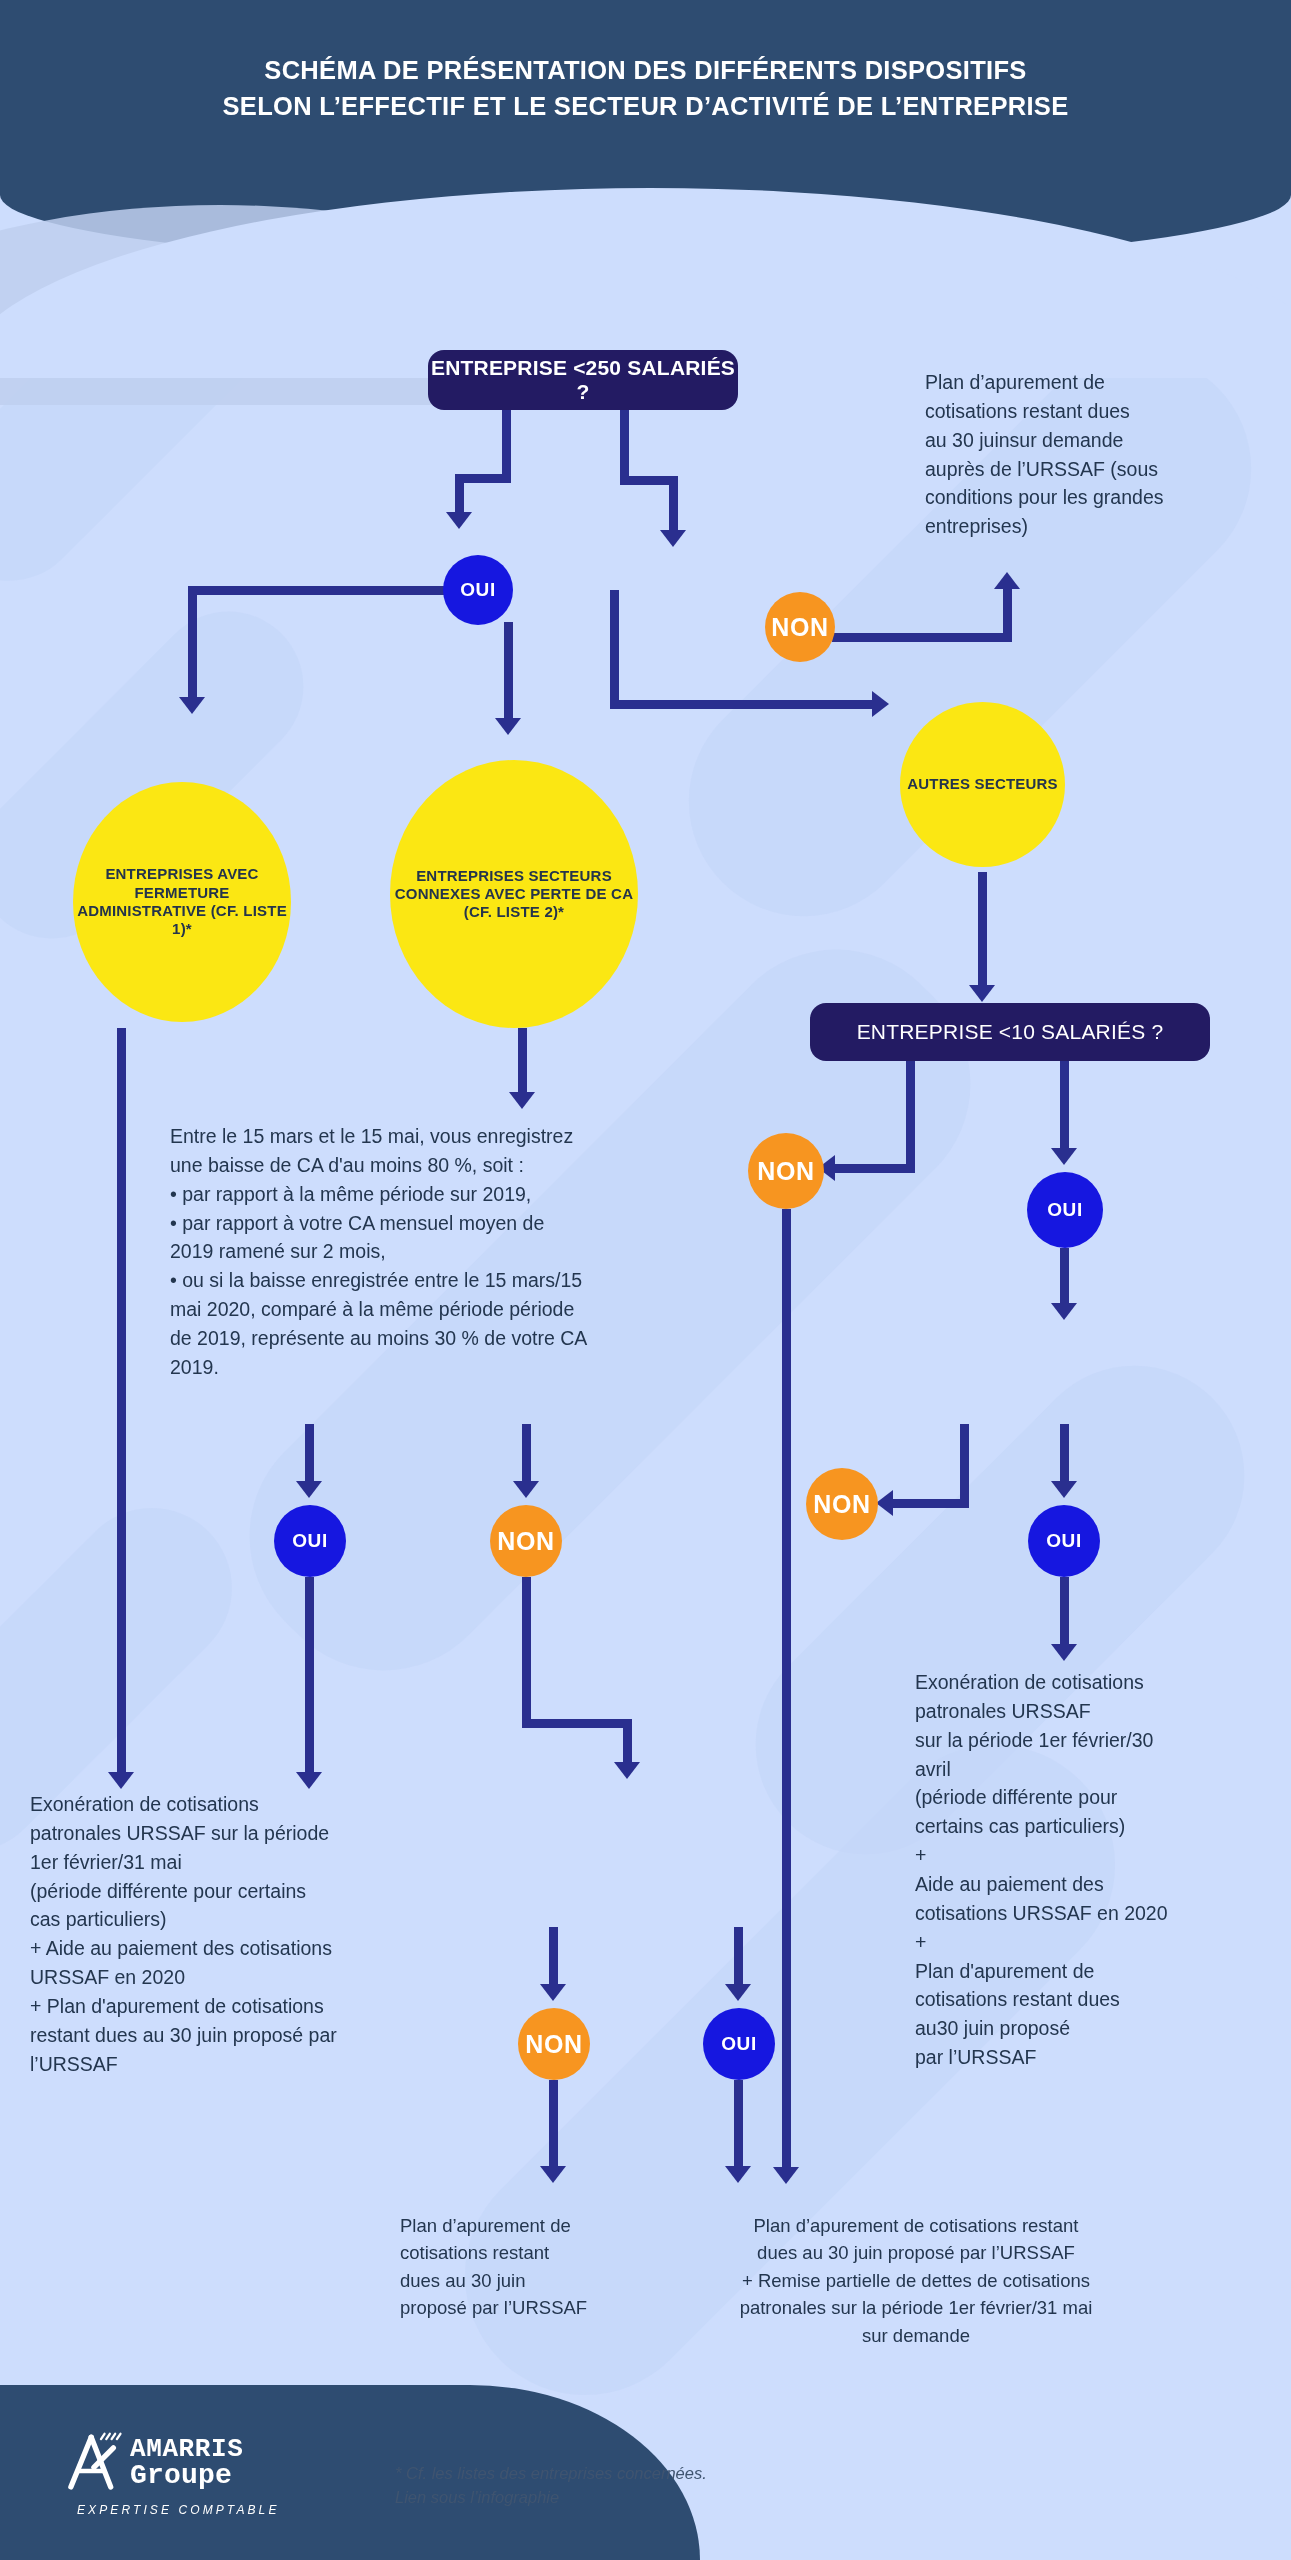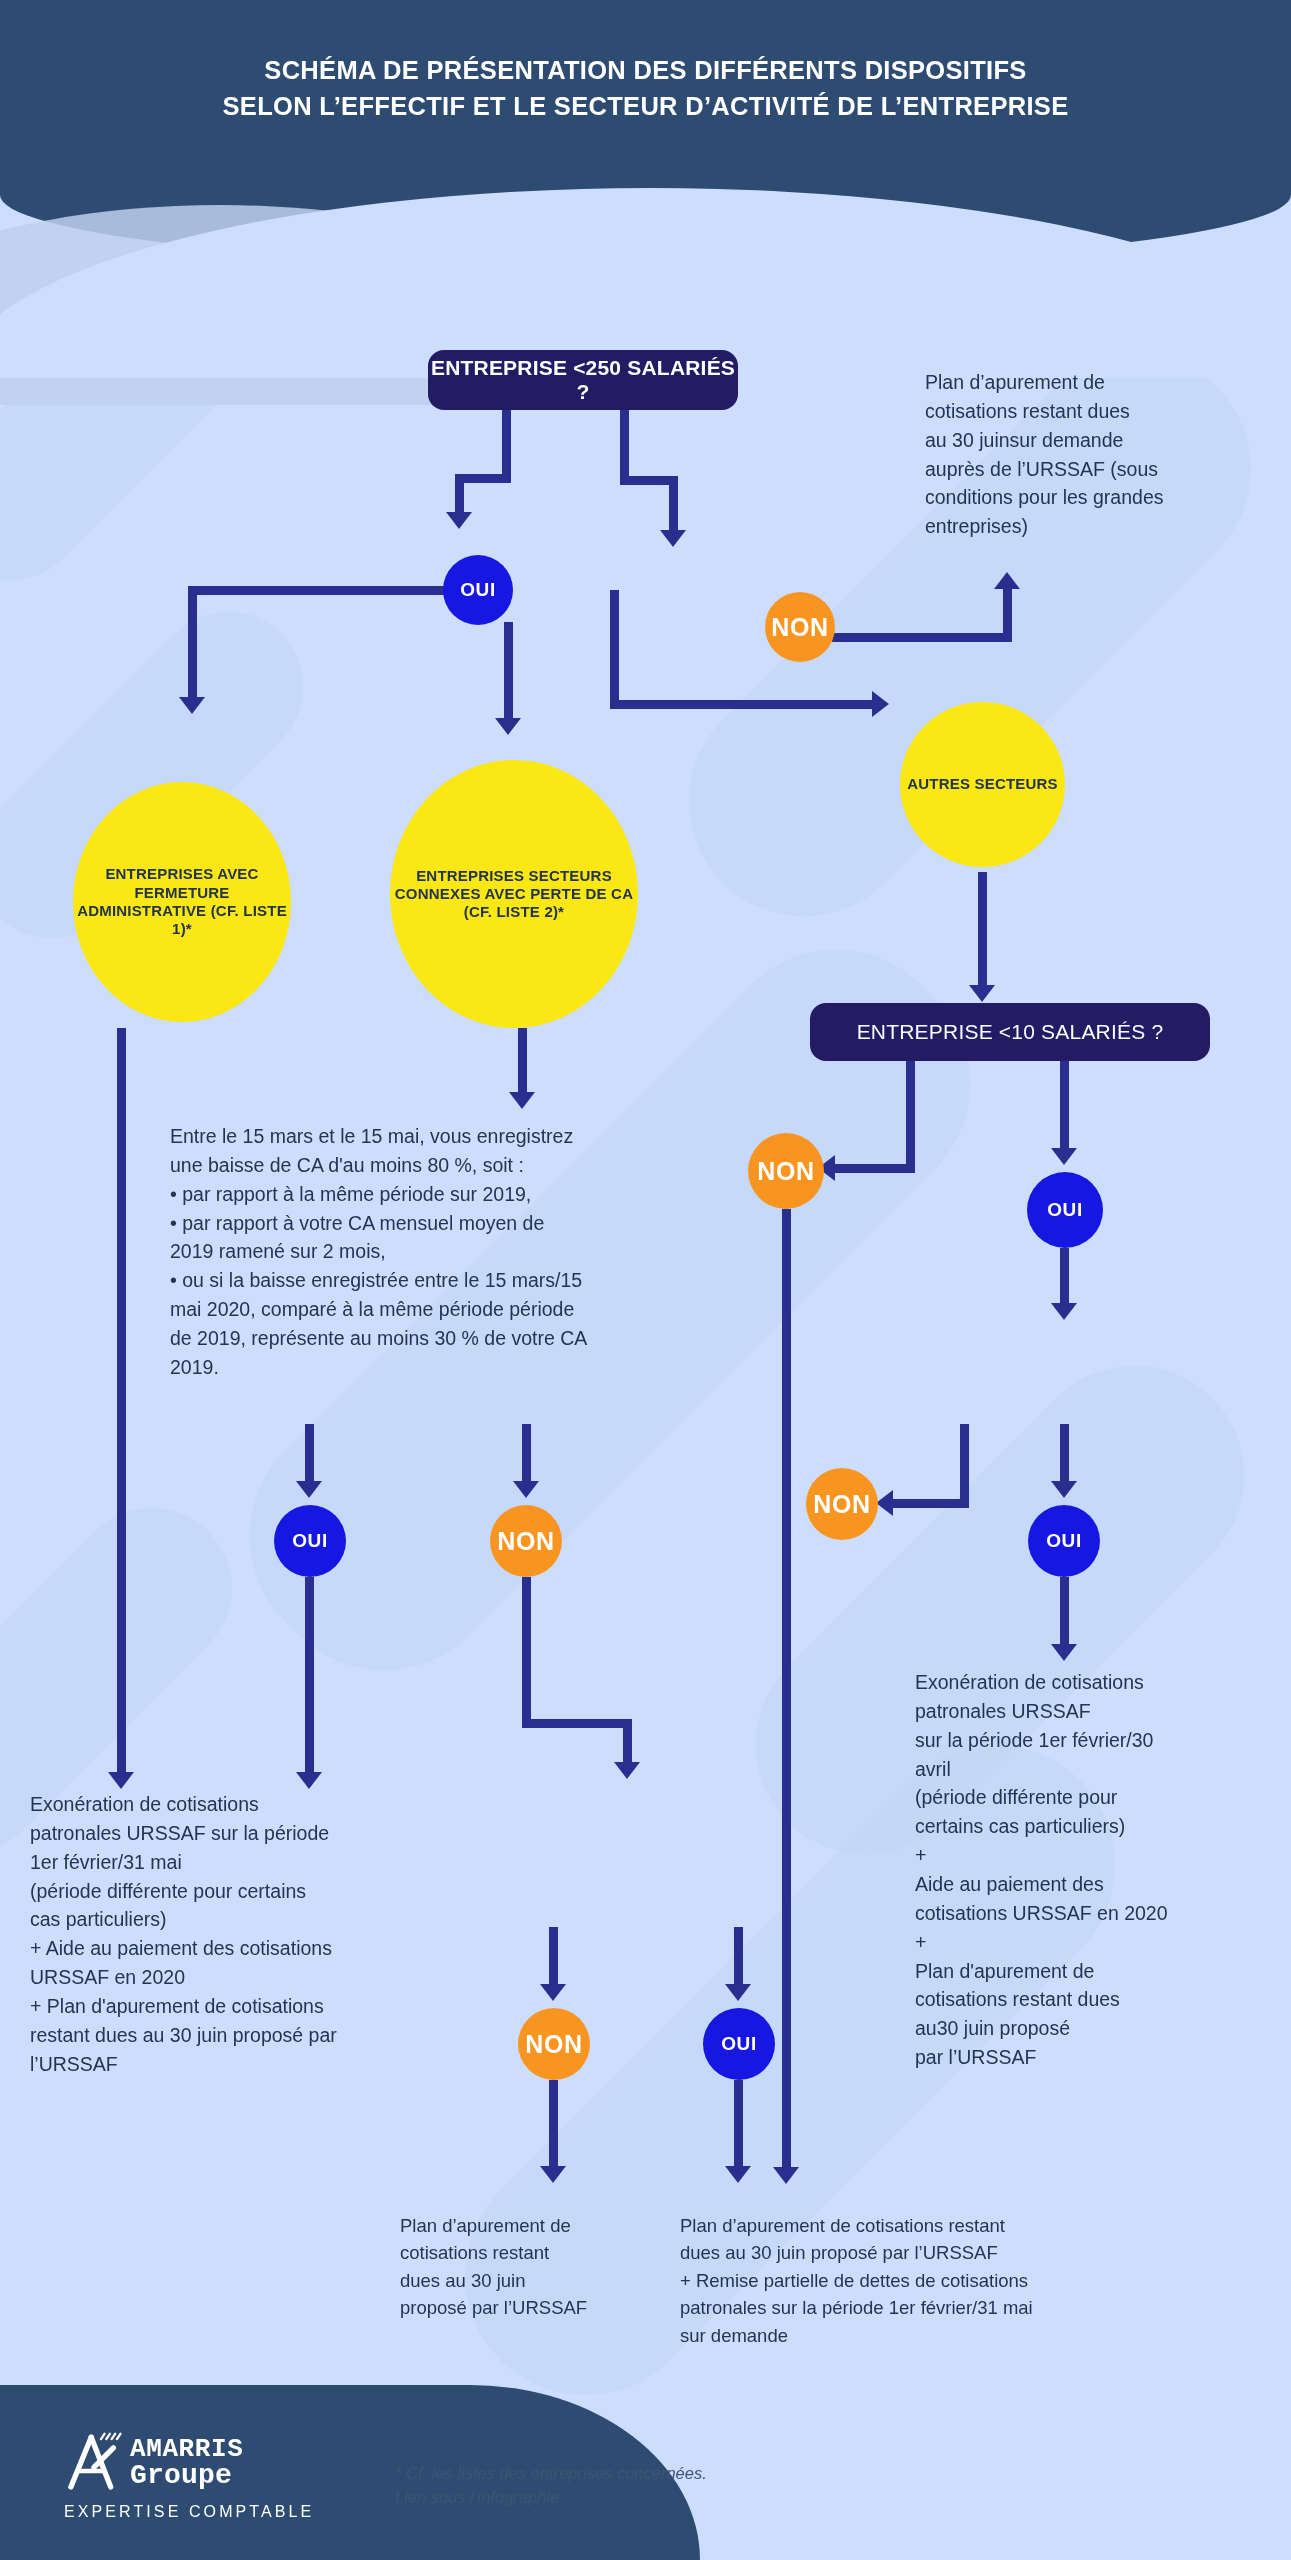--- a/index.html
+++ b/index.html
@@ -105,21 +105,21 @@
   .ah-up    { border-left:13px solid transparent; border-right:13px solid transparent; border-bottom:17px solid #2a2f8f; }
   .ah-left  { border-top:13px solid transparent; border-bottom:13px solid transparent; border-right:17px solid #2a2f8f; }
   .ah-right { border-top:13px solid transparent; border-bottom:13px solid transparent; border-left:17px solid #2a2f8f; }
   
   .logo-wrap { position:absolute; left:62px; top:2432px; z-index:7; color:#fff; }
   .logo-row { display:flex; align-items:center;font-family:Liberation Mono, monospace; }
   .logo-mark { width:62px; height:62px; margin-right:6px; }
   .logo-txt { line-height:1.0; }
   .logo-l1 { font-size:26px; font-weight:bold; letter-spacing:.6px; }
   .logo-l2 { font-size:28px; font-weight:bold; letter-spacing:.2px; }
-  .logo-sub { font-size:16px; letter-spacing:3.1px; margin-top:9px; margin-left:2px; }
+  .logo-sub { font-size:12px; letter-spacing:3.1px; margin-top:9px; margin-left:15px;font-style:italic; }
 </style>
 </head>
 <body>
 
 <div id="page">
 
   <div class="bg-stripe" style="left:-120px; top:300px; width:520px; height:150px;"></div>
   <div class="bg-stripe" style="left:-60px; top:700px; width:400px; height:150px;"></div>
   <div class="bg-stripe" style="left:620px; top:520px; width:700px; height:230px;"></div>
   <div class="bg-stripe" style="left:160px; top:1180px; width:900px; height:260px;"></div>
@@ -291,21 +291,21 @@
   <div class="ah-down" style="left:540px; top:2166px;"></div>
 
   <div class="ln" style="left:734px; top:2080px; width:9px; height:90px;"></div>
   <div class="ah-down" style="left:725px; top:2166px;"></div>
 
   <div class="para small" style="left:400px; top:2212px; width:250px;">Plan d’apurement de
 cotisations restant
 dues au 30 juin
 proposé par l’URSSAF</div>
 
-  <div class="para small" style="left:680px; top:2212px; width:560px;">Plan d’apurement de cotisations restant
+  <div class="para small" style="left:636px; top:2212px; width:560px;text-align:center;">Plan d’apurement de cotisations restant
 dues au 30 juin proposé par l’URSSAF
 + Remise partielle de dettes de cotisations
 patronales sur la période 1er février/31 mai
 sur demande</div>
 
   <div class="ftr"></div>
 
   <div class="note" style="left:395px; top:2462px; width:480px;">* Cf. les listes des entreprises concernées.
 Lien sous l’infographie</div>
 

